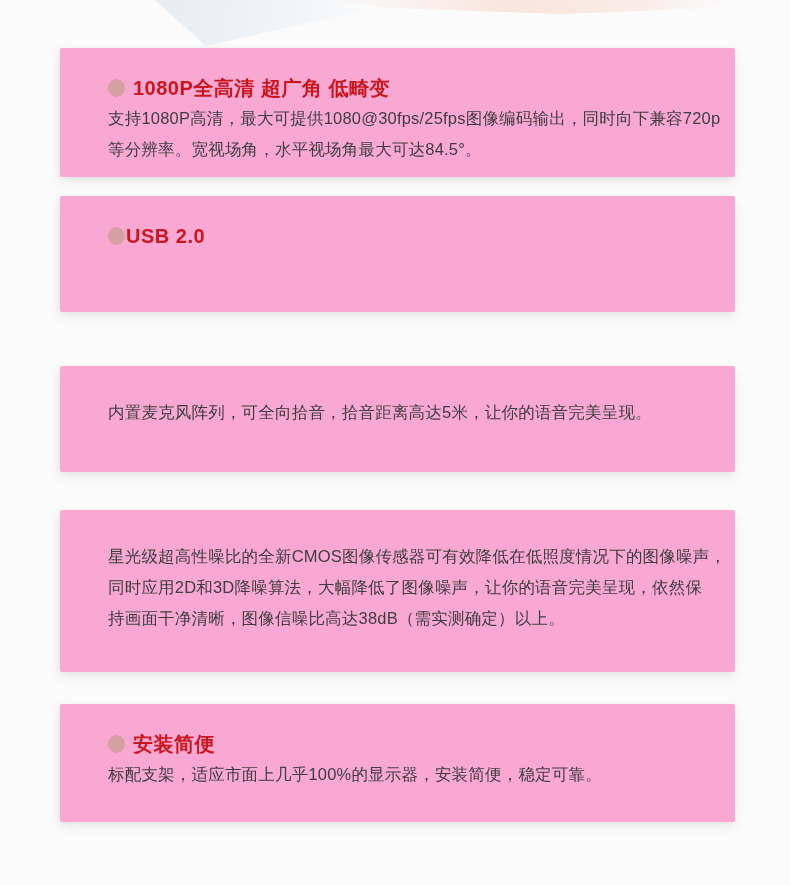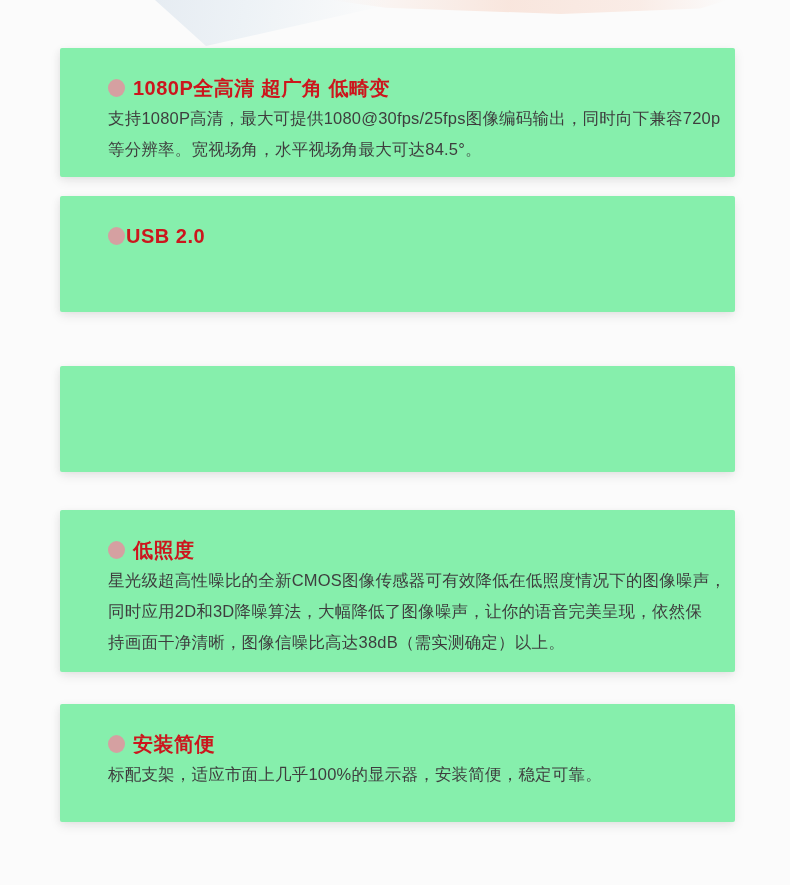--- a/index.html
+++ b/index.html
@@ -21,21 +21,21 @@
     background:linear-gradient(to right,
       rgba(250,238,232,0) 0%,
       rgba(248,226,216,.85) 45%,
       rgba(249,230,222,.7) 78%,
       rgba(251,251,251,0) 100%);
     clip-path:polygon(0 0,100% 0,93% 60%,58% 100%,14% 55%);
   }
   
   .card {
     position:absolute; left:60px; width:675px;
-    background:#86efac; border-radius:2px;
+    background:#f9a8d4; border-radius:2px;
     box-shadow:0 4px 12px rgba(0,0,0,.08), -2px 2px 6px rgba(0,0,0,.035);
     padding:28px 42px 0 48px;
   }
   #card-1 { top:48px;  height:129px; }
   #card-2 { top:196px; height:116px; }
   #card-3 { top:366px; height:106px; }
   #card-4 { top:510px; height:162px; }
   #card-5 { top:704px; height:118px; }
   .title-row { display:flex; align-items:center; }
   .bullet {
@@ -70,27 +70,24 @@
   </section>
 
   <section class="card" id="card-2">
     <div class="title-row">
       <span class="bullet tight"></span>
       <h2 class="card-title">USB 2.0</h2>
     </div>
   </section>
 
   <section class="card" id="card-3">
+    <p class="card-body">内置麦克风阵列，可全向拾音，拾音距离高达5米，让你的语音完美呈现。</p>
   </section>
 
   <section class="card" id="card-4">
-    <div class="title-row">
-      <span class="bullet"></span>
-      <h2 class="card-title">低照度</h2>
-    </div>
     <p class="card-body">星光级超高性噪比的全新CMOS图像传感器可有效降低在低照度情况下的图像噪声，
 同时应用2D和3D降噪算法，大幅降低了图像噪声，让你的语音完美呈现，依然保
 持画面干净清晰，图像信噪比高达38dB（需实测确定）以上。</p>
   </section>
 
   <section class="card" id="card-5">
     <div class="title-row">
       <span class="bullet"></span>
       <h2 class="card-title">安装简便</h2>
     </div>

